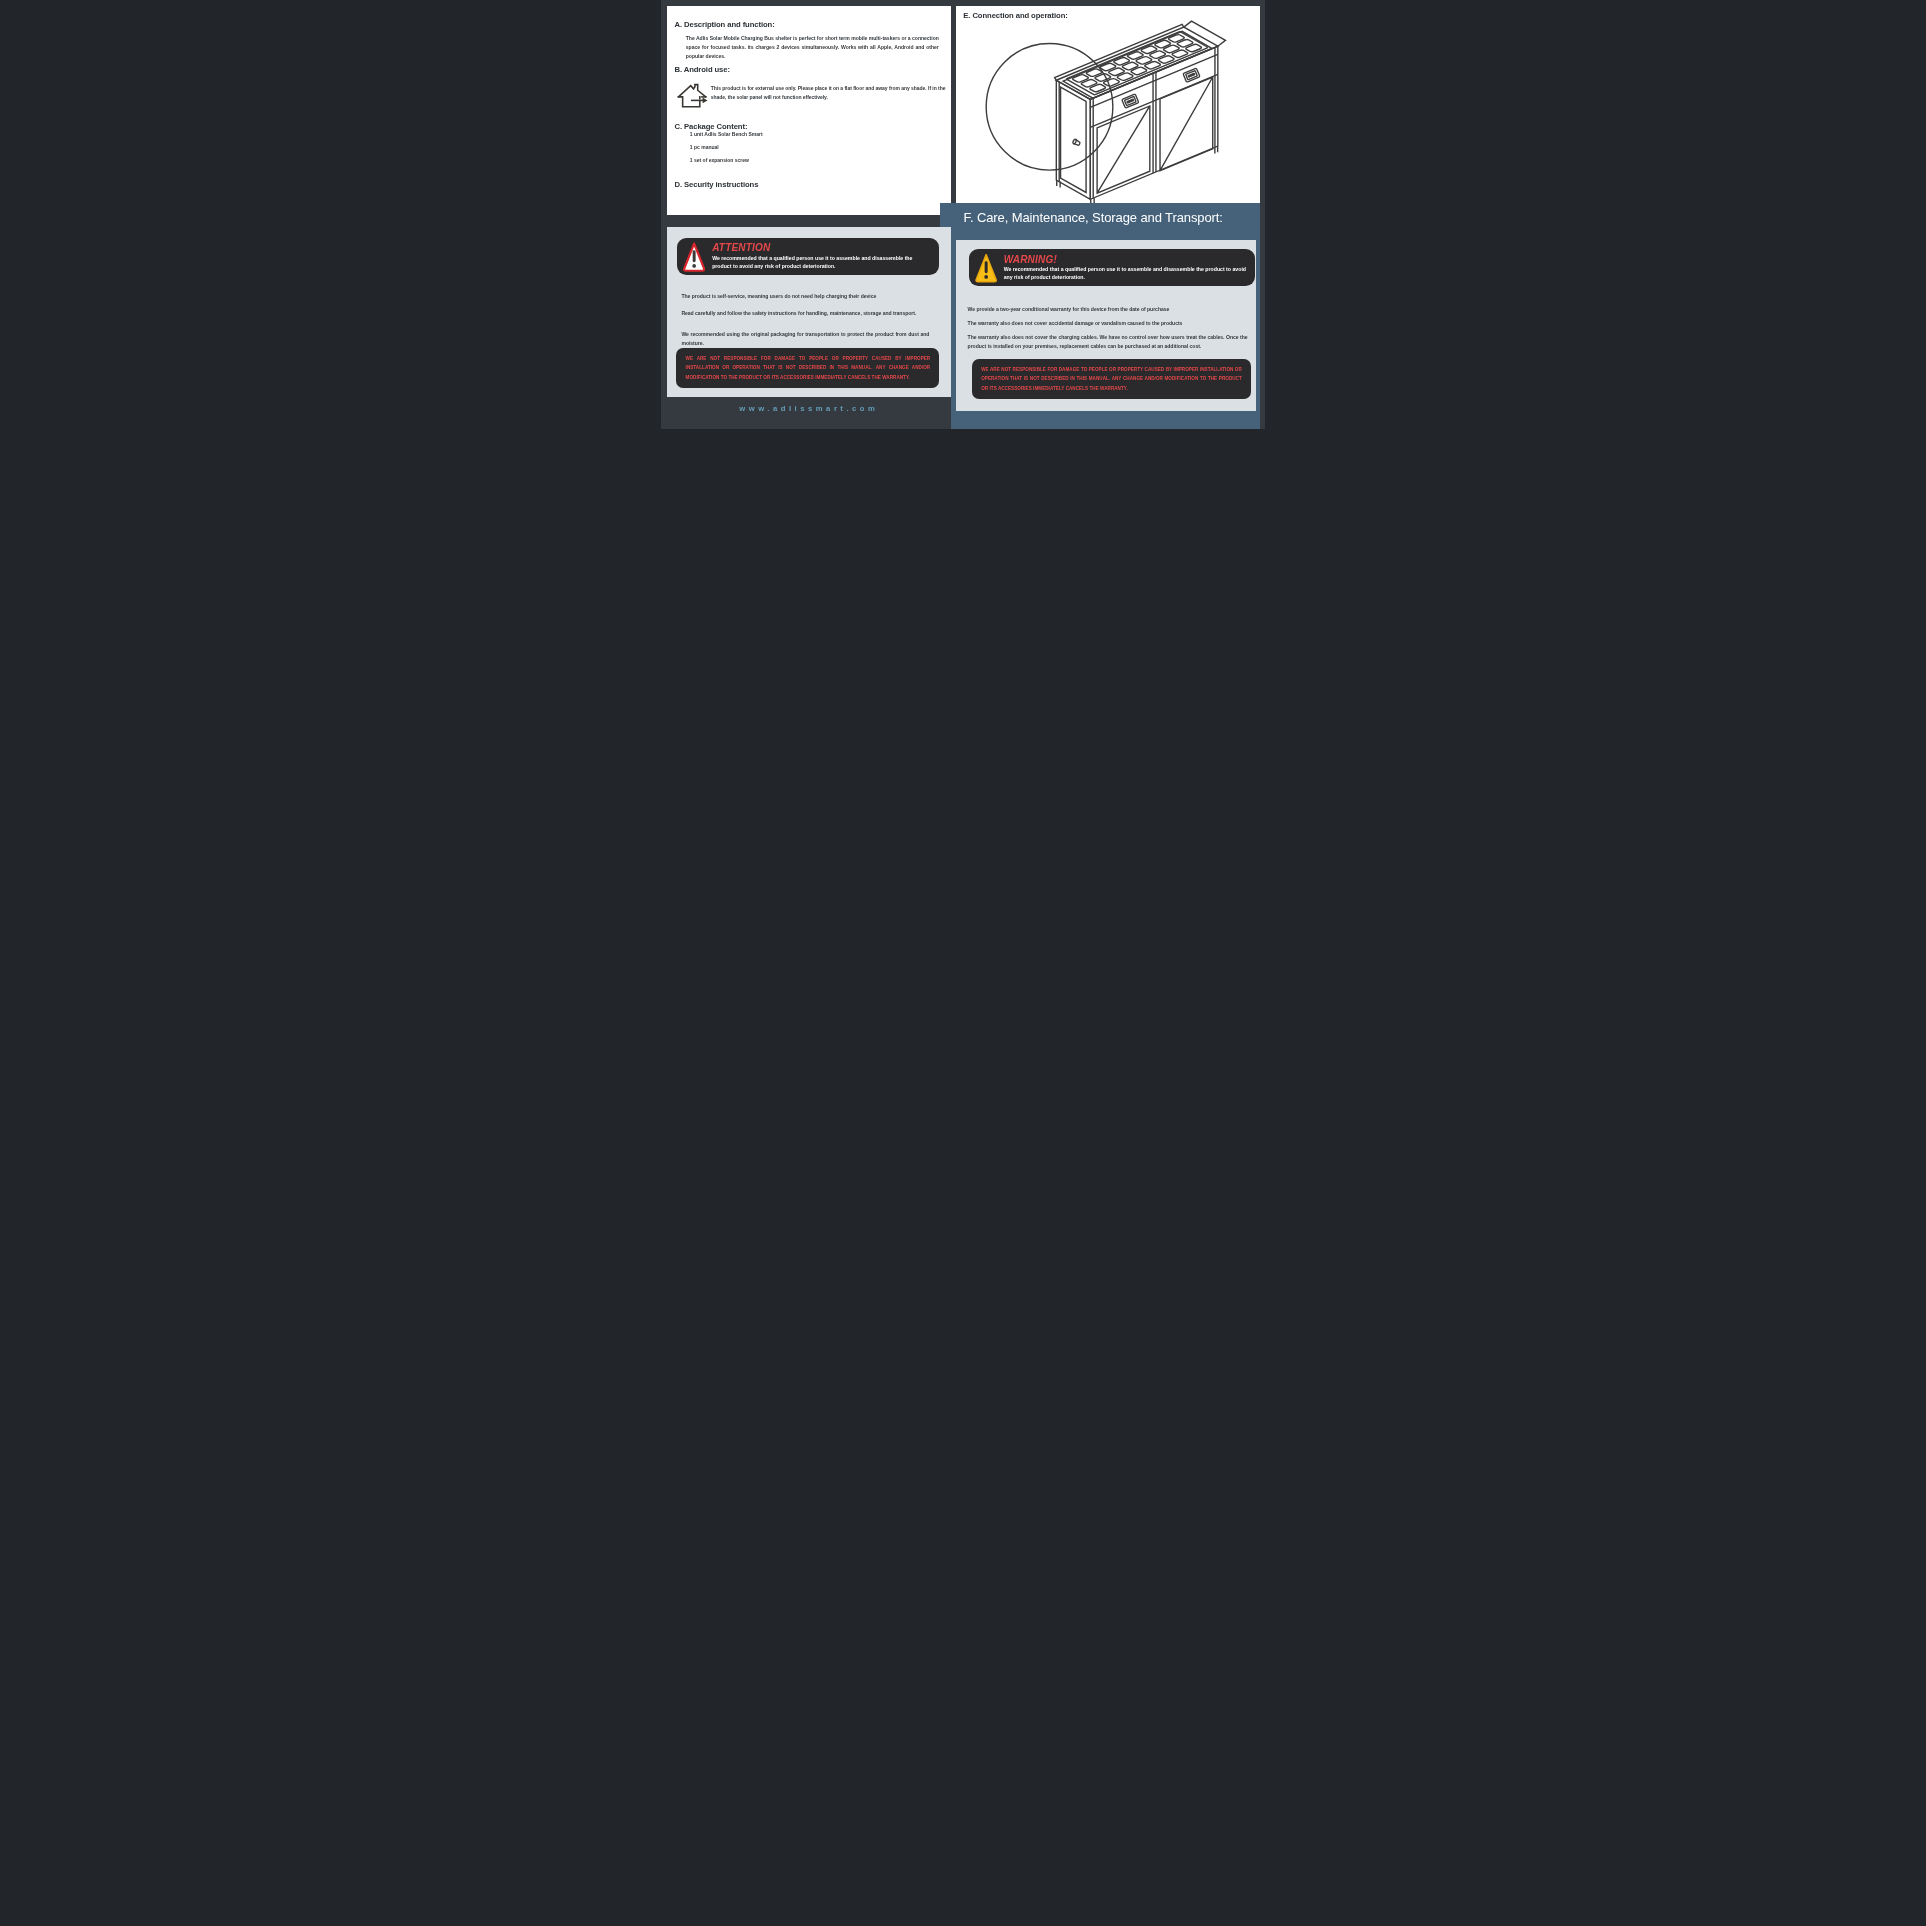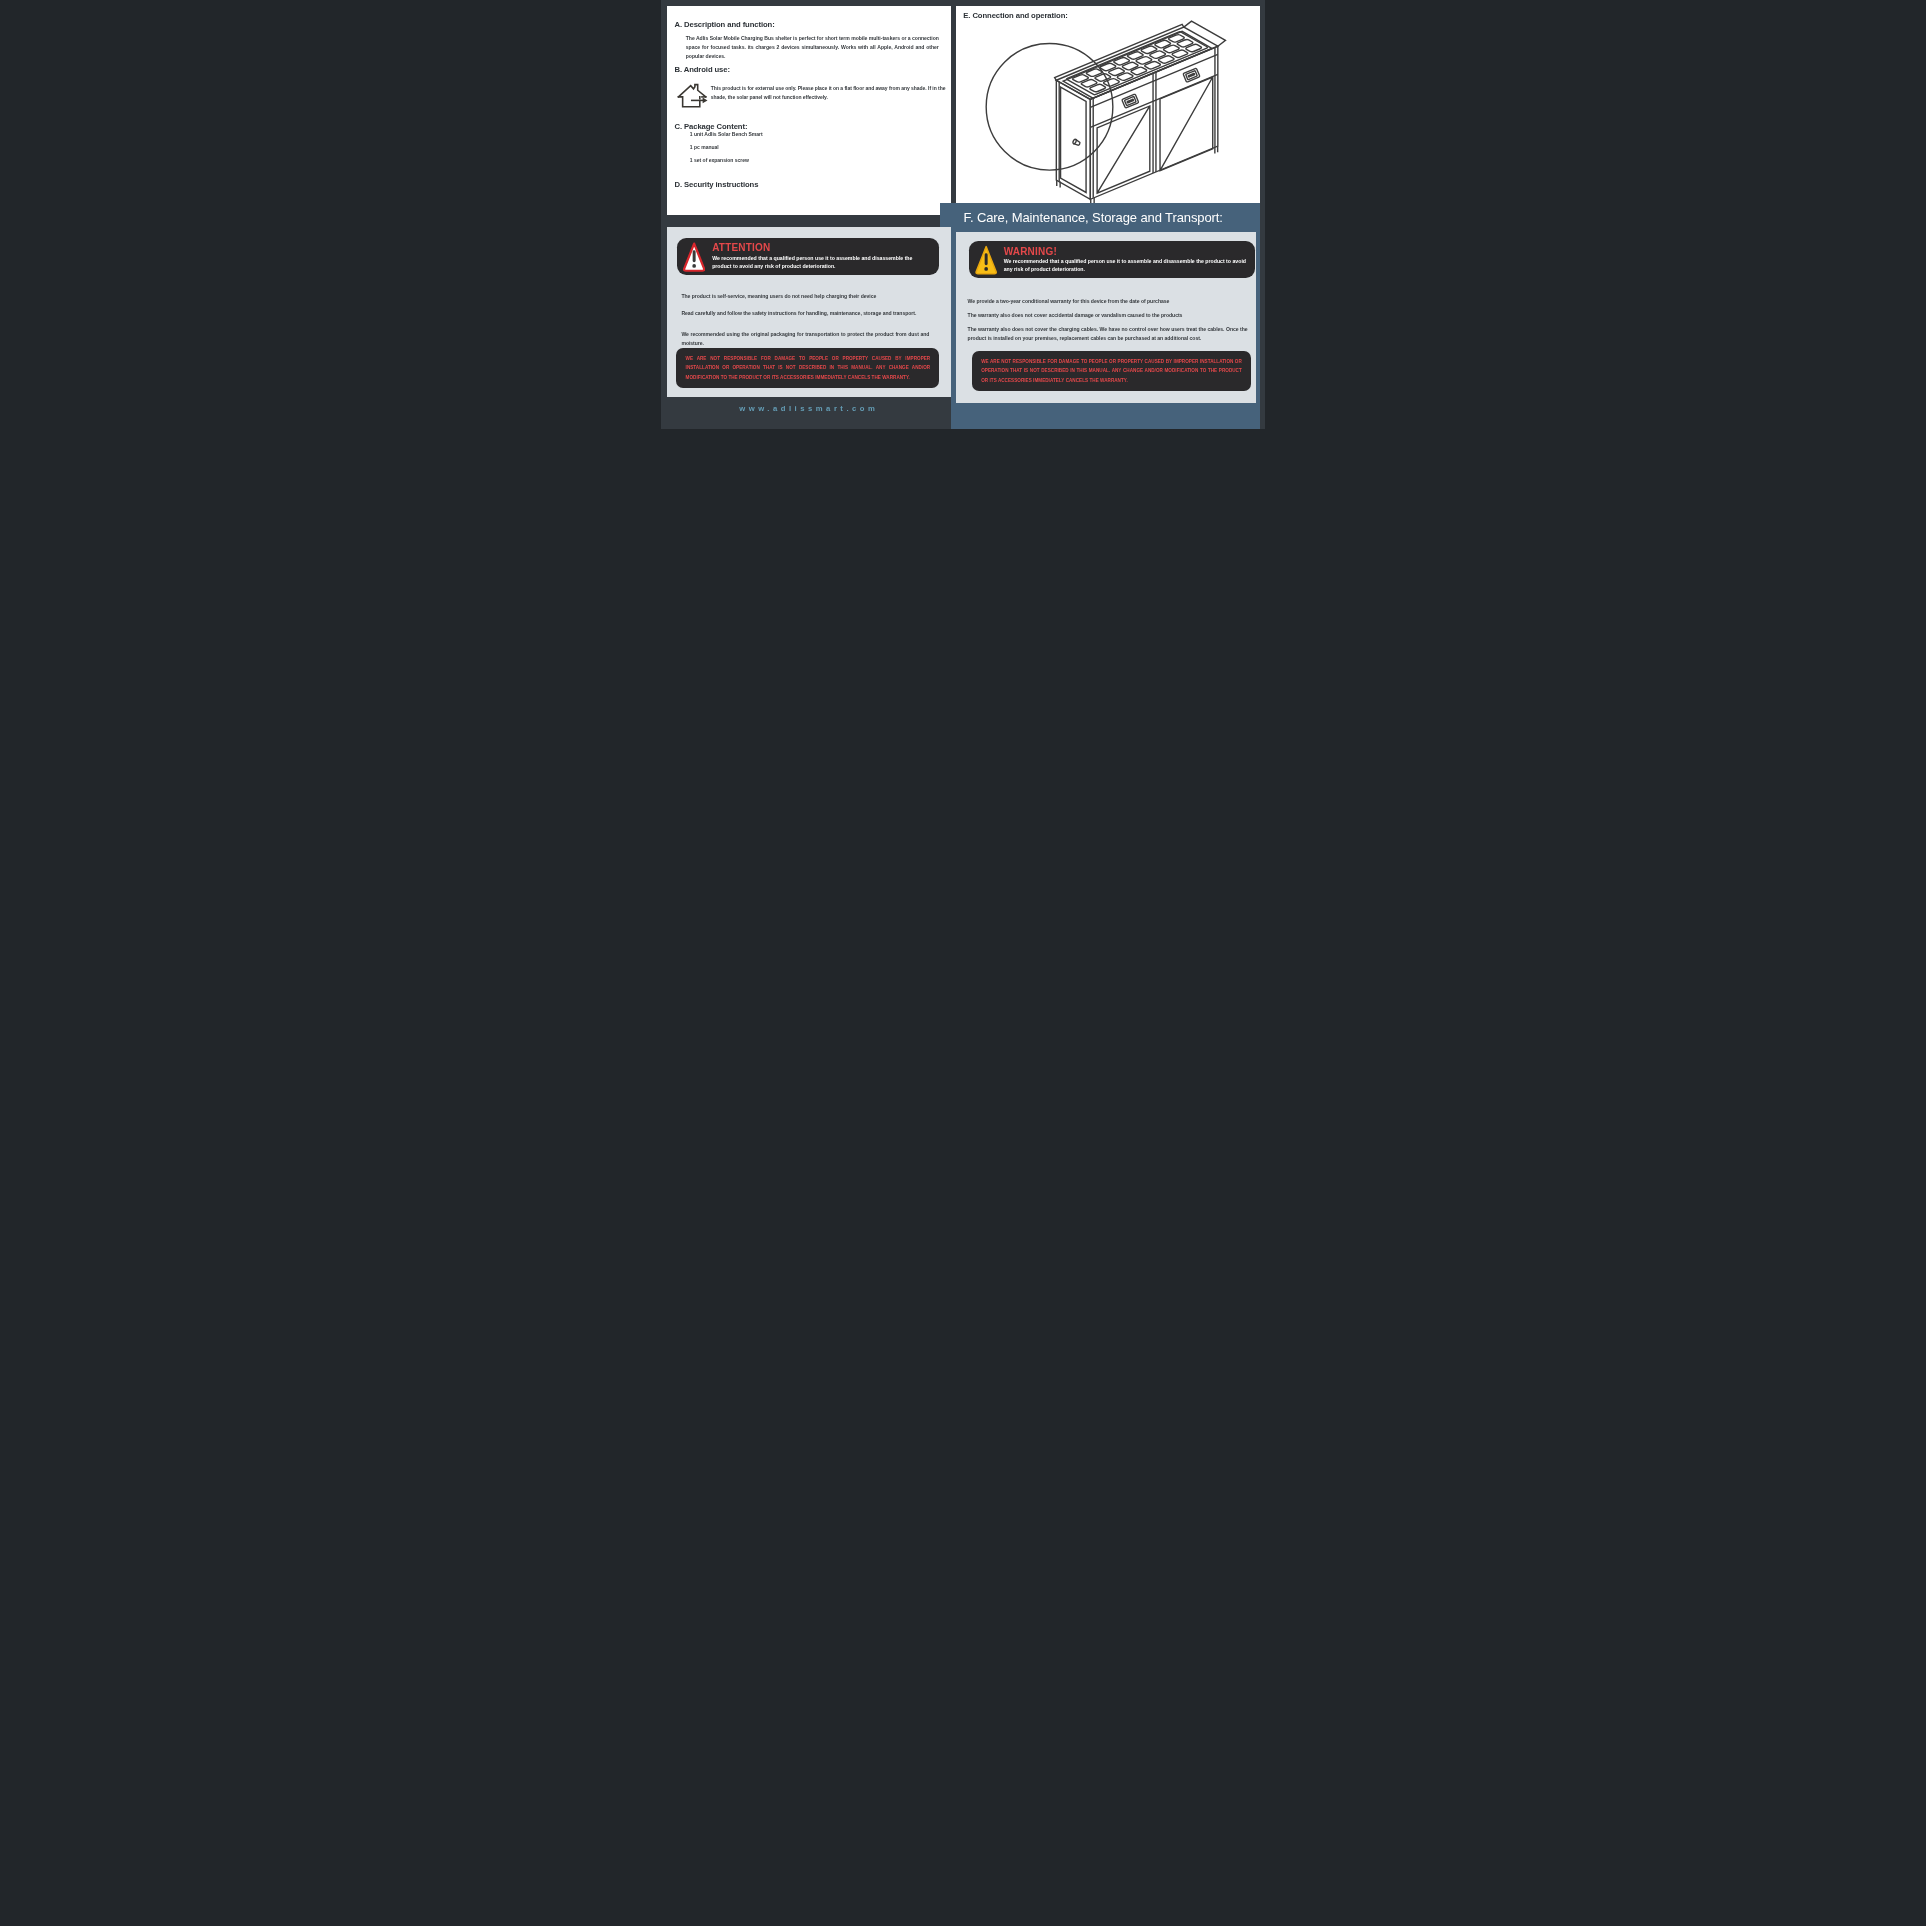--- a/index.html
+++ b/index.html
@@ -9,38 +9,38 @@
     font-family:"Liberation Sans","DejaVu Sans",sans-serif;
     -webkit-font-smoothing:antialiased;
   }
   .abs{position:absolute;}
   
   .panel-white{background:#ffffff;}
   .panel-light{background:#dbe0e4;}
   .left-top   {left:5.8px;  top:5.8px;  width:284px; height:209px;}
   .right-top  {left:295px; top:5.8px;  width:304px; height:198px;}
   .left-bot   {left:5.8px;  top:227px; width:284px; height:170px; z-index:4;}
-  .right-bot  {left:295px; top:232px; width:300px; height:171px; z-index:4;}
+  .right-bot  {left:295px; top:240px; width:300px; height:171px; z-index:4;}
   .blue-band  {left:279px; top:203px; width:320px; height:23.5px;  background:#46627b; z-index:3;}
   .blue-lower {left:290px; top:227px; width:309px; height:202px; background:#46627b; z-index:1;}
 
   
   h1,h2,p{margin:0;padding:0;}
   .sec-title{font-size:7.7px;font-weight:700;color:#2d3237;letter-spacing:-0.1px;}
   .body-txt{font-size:5.1px;font-weight:700;color:#35393d;line-height:8.9px;letter-spacing:-0.04px;}
   .just{text-align:justify;}
   .f-title{font-size:13px;font-weight:400;color:#ffffff;letter-spacing:-0.1px;}
 
   
   .alert-box{
     background:#2a292b;border-radius:9.2px;display:flex;align-items:flex-start;
     padding:3.9px 6.2px 3.9px 4.6px;box-sizing:border-box;
   }
   .alert-icon{flex:0 0 25px;display:flex;justify-content:center;}
-  .alert-title{font-size:10px;font-weight:700;color:#e4484a;letter-spacing:0.2px;margin:0.8px 0 1.5px 0;}
+  .alert-title{font-size:10px;font-weight:700;color:#e4484a;letter-spacing:0.2px;margin:0.8px 0 1.5px 0;font-style:italic;}
   .alert-text{font-size:5.2px;font-weight:700;color:#ffffff;line-height:7.7px;}
   .disclaimer{
     background:#2a292b;border-radius:7px;box-sizing:border-box;
     color:#e4484a;font-size:4.6px;font-weight:700;line-height:9.4px;
     padding:5.8px 9.2px;text-align:justify;letter-spacing:0.04px;
   }
 
   
   .footer{
     left:5.8px;top:404px;width:284px;text-align:center;

